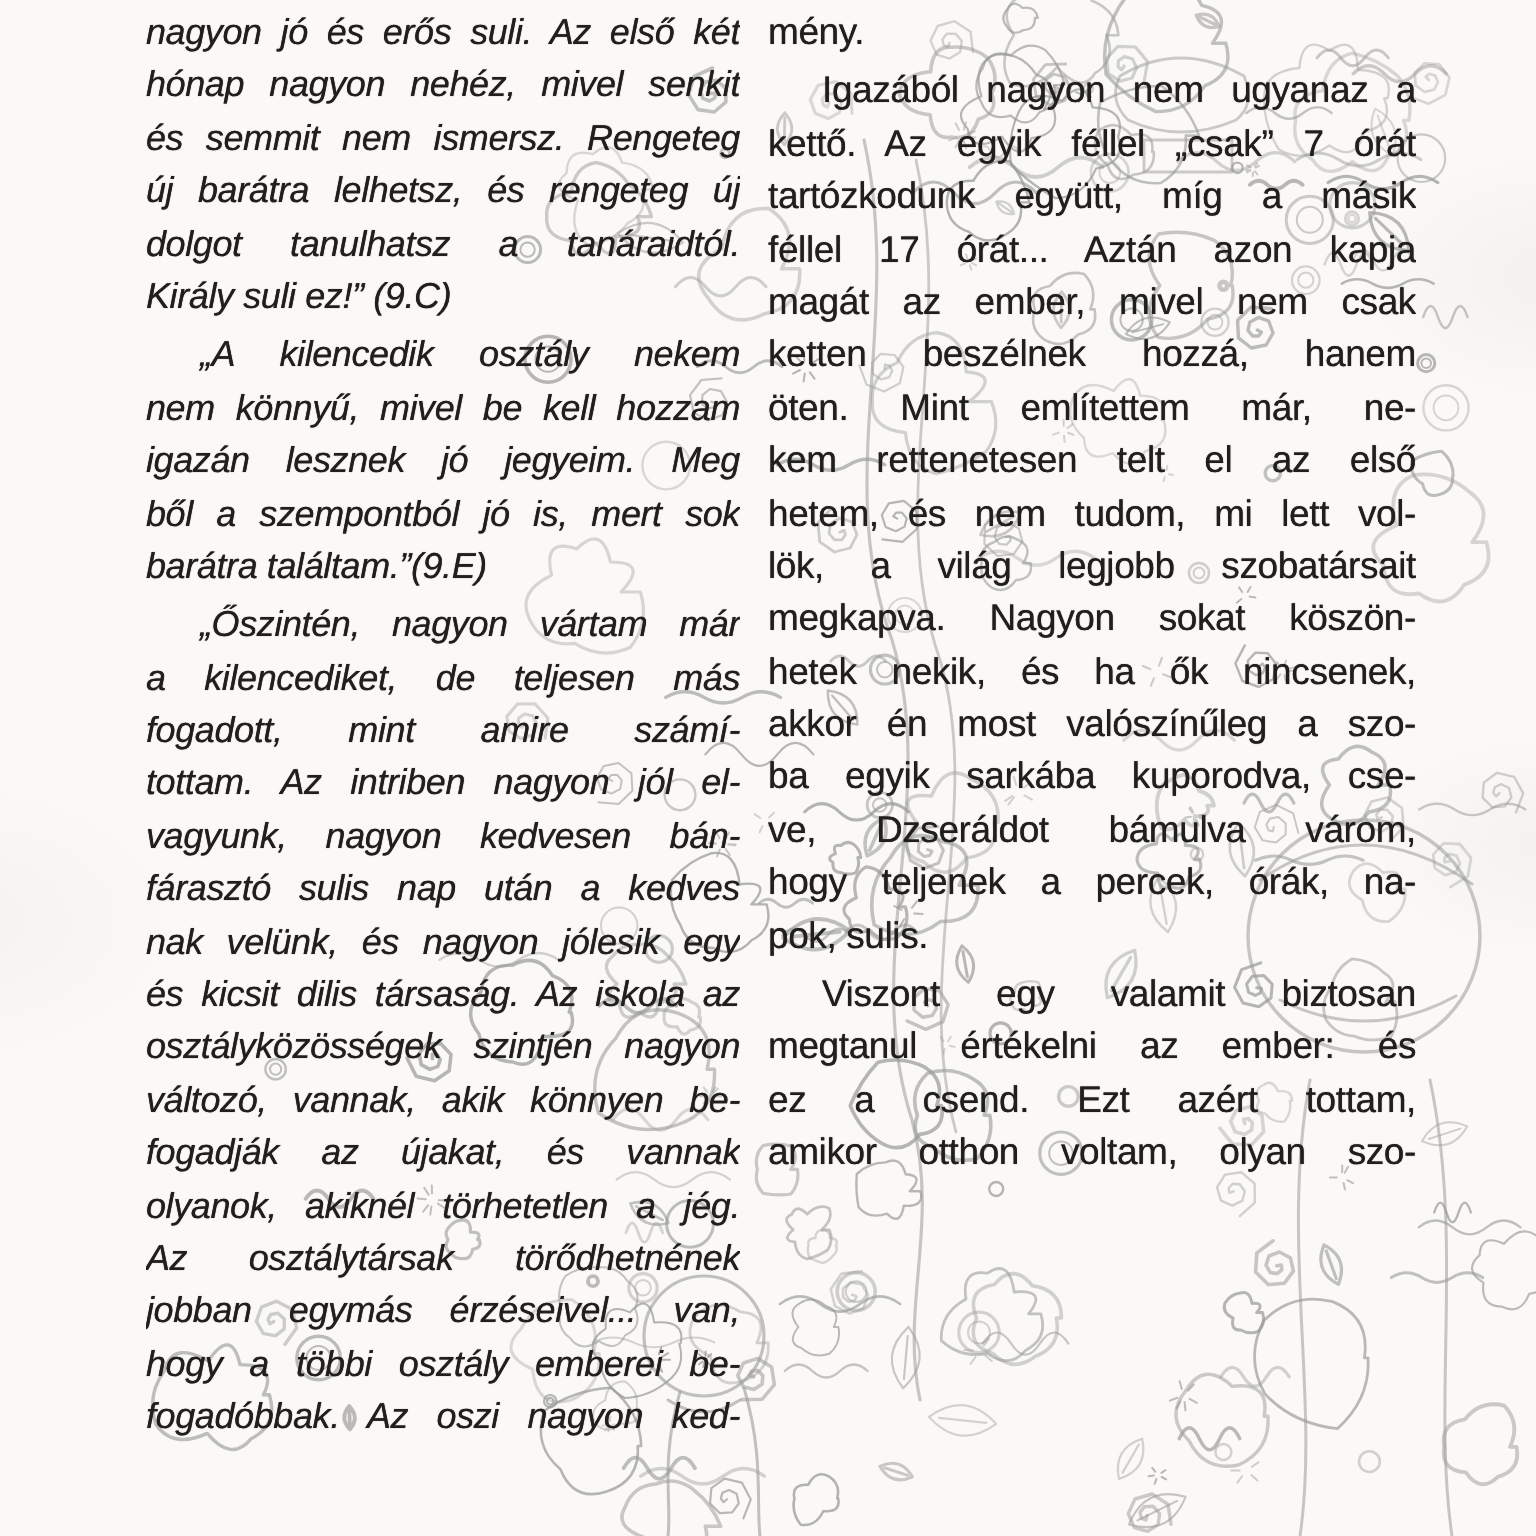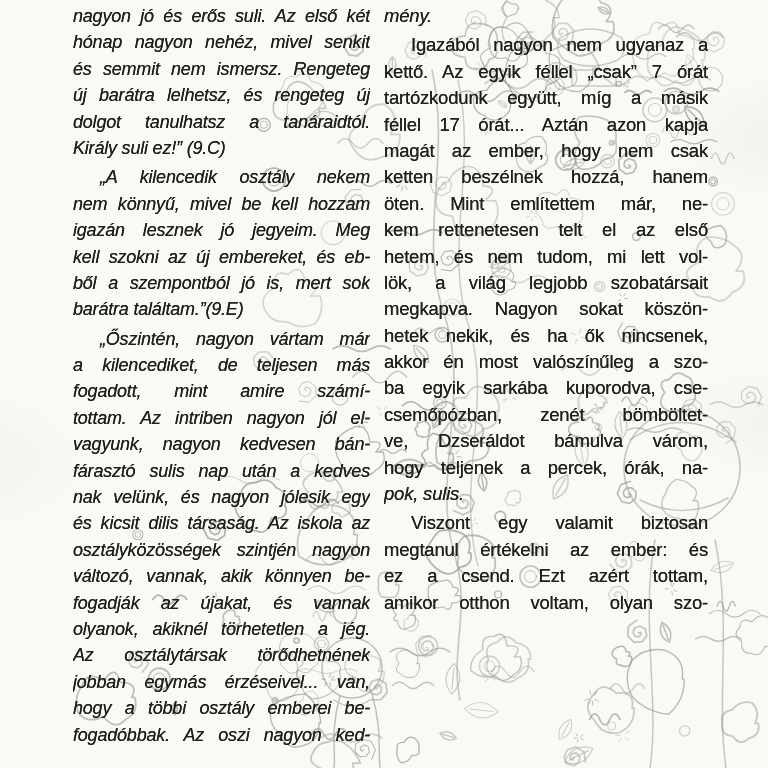--- a/index.html
+++ b/index.html
@@ -18,21 +18,21 @@
   .column{position:absolute;top:3px;z-index:2;}
   .col-left{left:73px;width:297px;font-style:italic;font-size:18px;}
   .col-right{left:384px;width:324px;font-size:18.5px;}
   .para{margin:0 0 3px 0;}
   .line{
     height:26.4px;line-height:26.4px;
     letter-spacing:-0.2px;white-space:nowrap;overflow:hidden;
     text-align:justify;text-align-last:justify;
     text-shadow:0 0 .4px currentColor;
   }
-  .line.end{text-align-last:left;font-style:italic;}
+  .line.end{text-align-last:left;}
   .line.indent{padding-left:27px;}
 </style>
 </head>
 <body>
 
 <div class="sheet">
   <svg id="doodles" width="768" height="768" viewBox="0 0 768 768">
       <g fill="none" stroke="#9a9a9a" stroke-linecap="round" stroke-linejoin="round">
         <g transform="rotate(49 421.3 353.8)" opacity="0.62">
           <path stroke-width="1.2" d="M410.0 353.8 Q 421.3 343.6 432.6 353.8 Q 421.3 364.0 410.0 353.8 M413.4 353.8 L429.2 353.8"></path>
@@ -352,21 +352,20 @@
         <div class="line">hónap nagyon nehéz, mivel senkit</div>
         <div class="line">és semmit nem ismersz. Rengeteg</div>
         <div class="line">új barátra lelhetsz, és rengeteg új</div>
         <div class="line">dolgot tanulhatsz a tanáraidtól.</div>
         <div class="line end">Király suli ez!” (9.C)</div>
       </div>
       <div class="para">
         <div class="line indent">„A kilencedik osztály nekem</div>
         <div class="line">nem könnyű, mivel be kell hozzam</div>
         <div class="line">igazán lesznek jó jegyeim. Meg</div>
-        <div class="line">kell szokni az új embereket, és eb-</div>
         <div class="line">ből a szempontból jó is, mert sok</div>
         <div class="line end">barátra találtam.”(9.E)</div>
       </div>
       <div class="para">
         <div class="line indent">„Őszintén, nagyon vártam már</div>
         <div class="line">a kilencediket, de teljesen más</div>
         <div class="line">fogadott, mint amire számí-</div>
         <div class="line">tottam. Az intriben nagyon jól el-</div>
         <div class="line">vagyunk, nagyon kedvesen bán-</div>
         <div class="line">fárasztó sulis nap után a kedves</div>
@@ -384,31 +383,30 @@
     </div>
   <div class="column col-right">
       <div class="para">
         <div class="line end">mény.</div>
       </div>
       <div class="para">
         <div class="line indent">Igazából nagyon nem ugyanaz a</div>
         <div class="line">kettő. Az egyik féllel „csak” 7 órát</div>
         <div class="line">tartózkodunk együtt, míg a másik</div>
         <div class="line">féllel 17 órát... Aztán azon kapja</div>
-        <div class="line">magát az ember, hogy nem csak</div>
+        <div class="line">magát az ember, mivel nem csak</div>
         <div class="line">ketten beszélnek hozzá, hanem</div>
         <div class="line">öten. Mint említettem már, ne-</div>
         <div class="line">kem rettenetesen telt el az első</div>
         <div class="line">hetem, és nem tudom, mi lett vol-</div>
         <div class="line">lök, a világ legjobb szobatársait</div>
         <div class="line">megkapva. Nagyon sokat köszön-</div>
         <div class="line">hetek nekik, és ha ők nincsenek,</div>
         <div class="line">akkor én most valószínűleg a szo-</div>
         <div class="line">ba egyik sarkába kuporodva, cse-</div>
-        <div class="line">csemőpózban, zenét bömböltet-</div>
         <div class="line">ve, Dzseráldot bámulva várom,</div>
         <div class="line">hogy teljenek a percek, órák, na-</div>
         <div class="line end">pok, sulis.</div>
       </div>
       <div class="para">
         <div class="line indent">Viszont egy valamit biztosan</div>
         <div class="line">megtanul értékelni az ember: és</div>
         <div class="line">ez a csend. Ezt azért tottam,</div>
         <div class="line">amikor otthon voltam, olyan szo-</div>
       </div>

